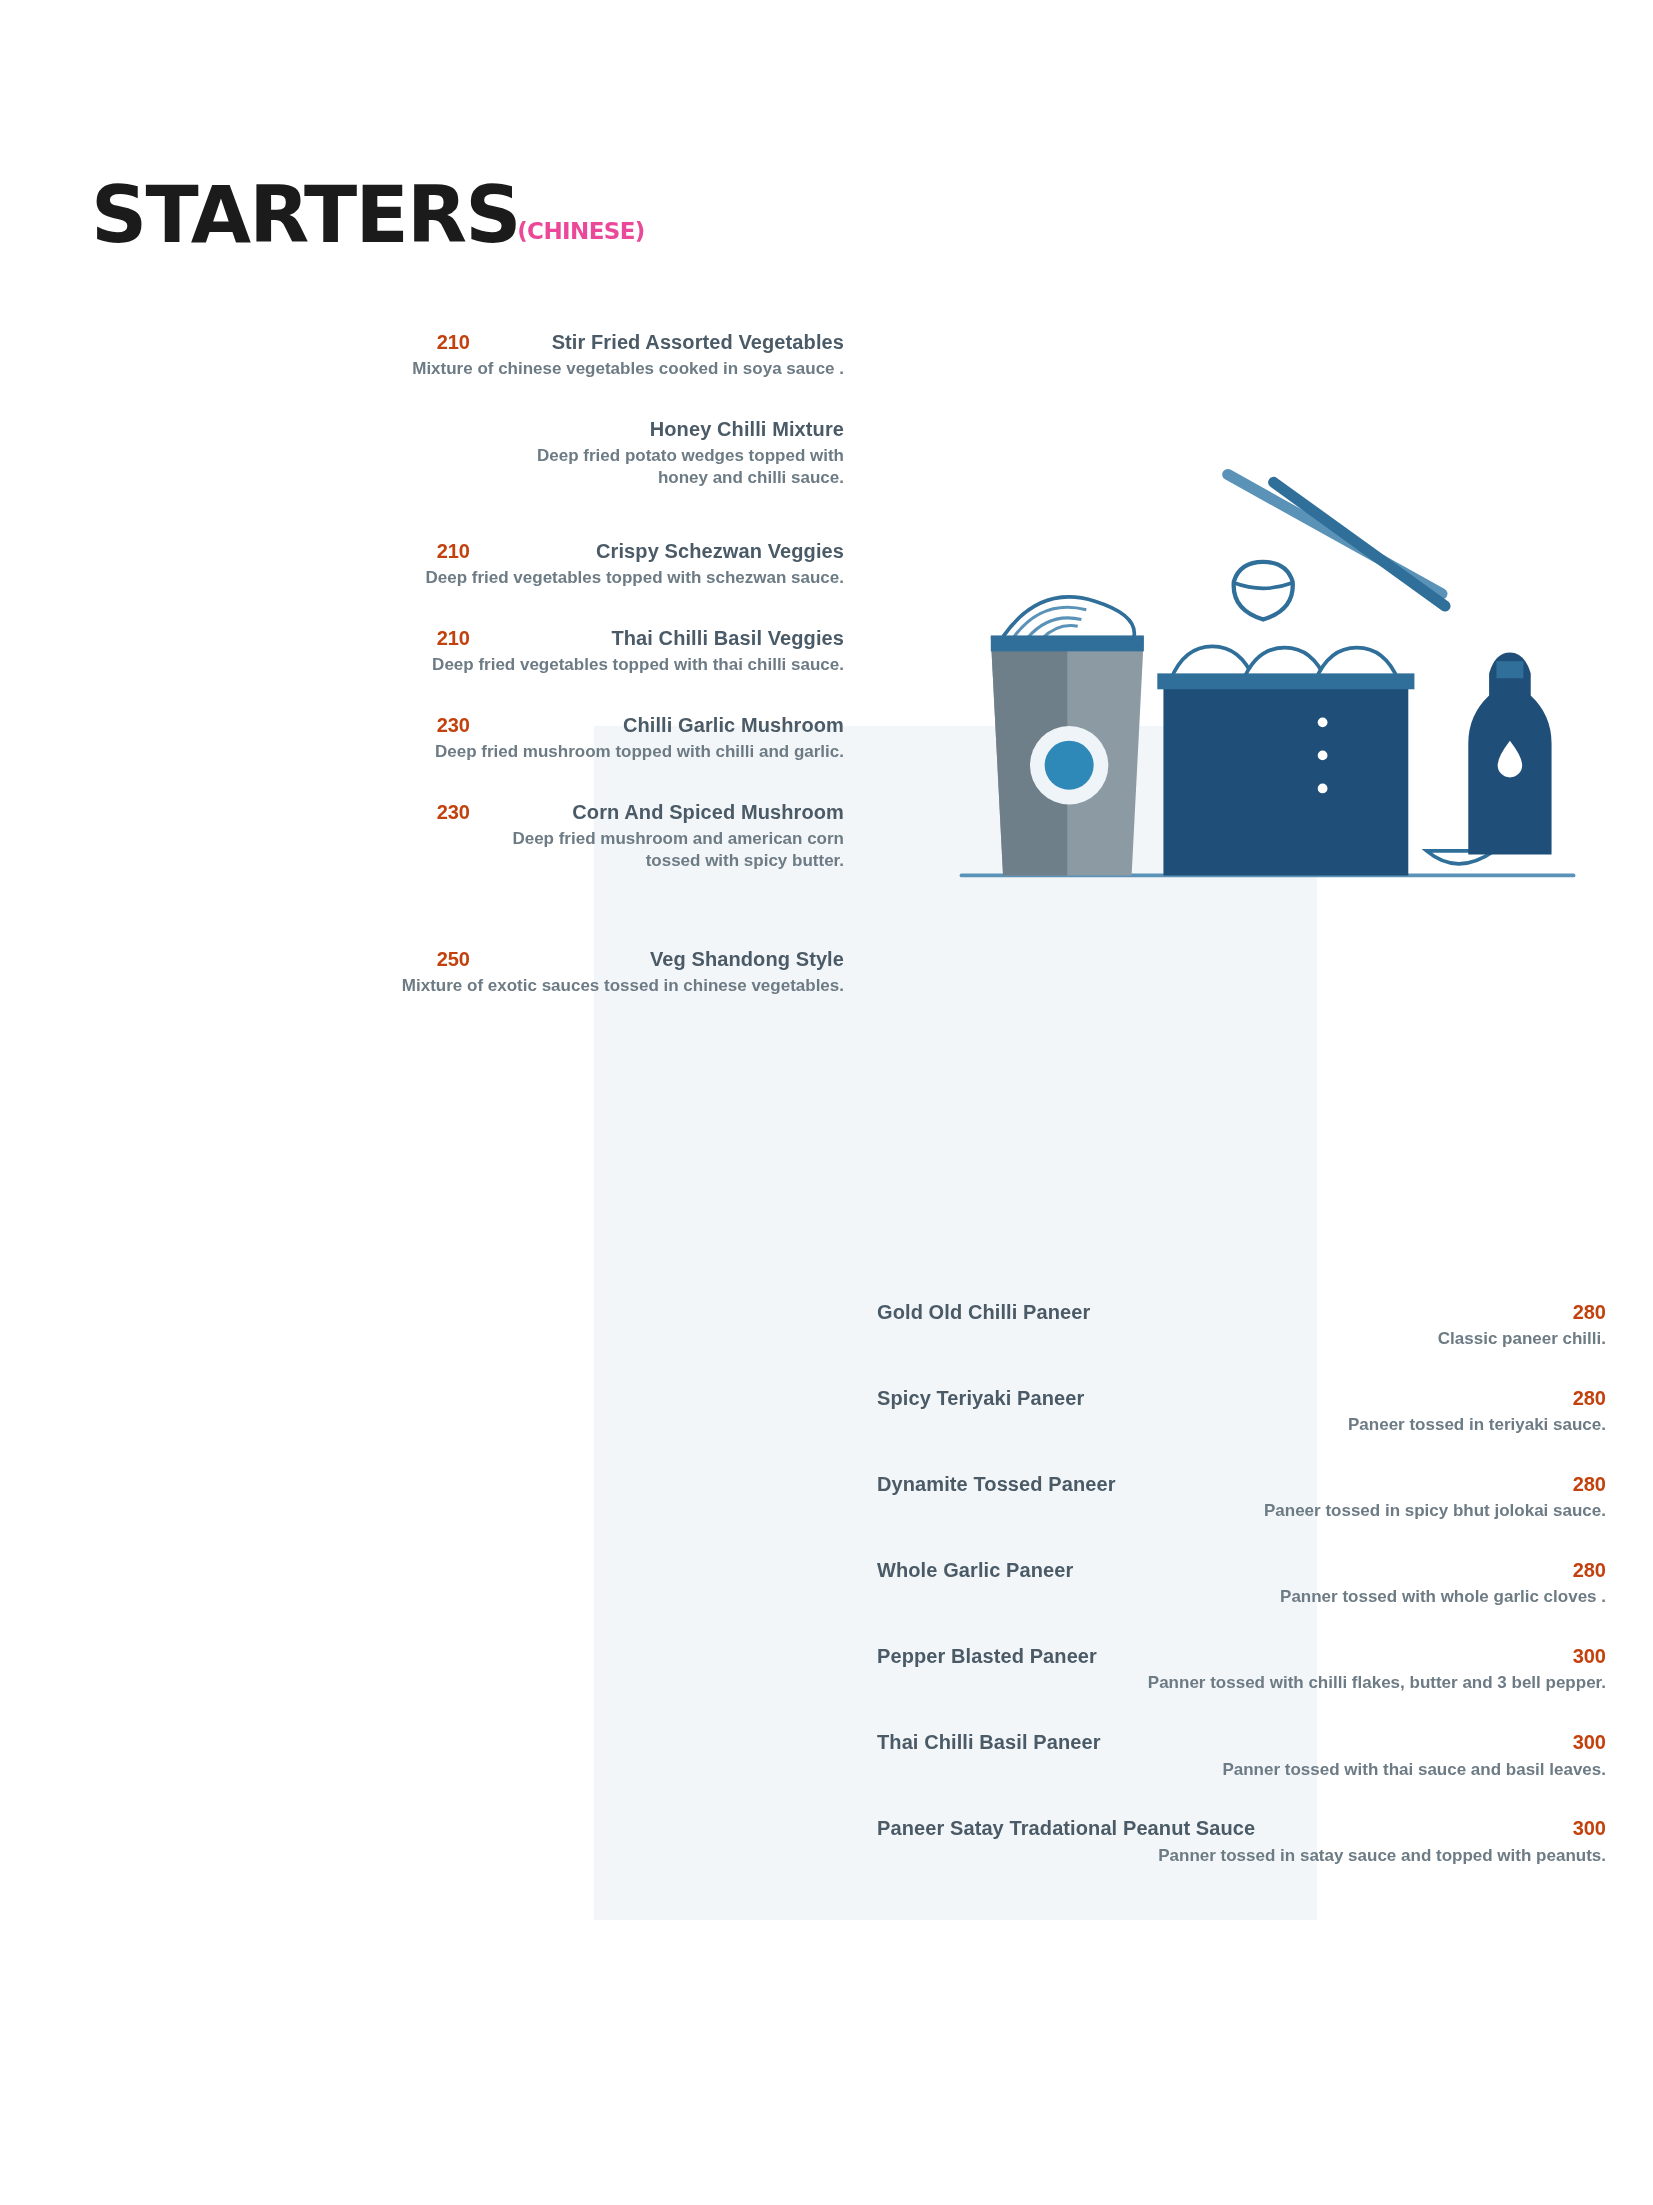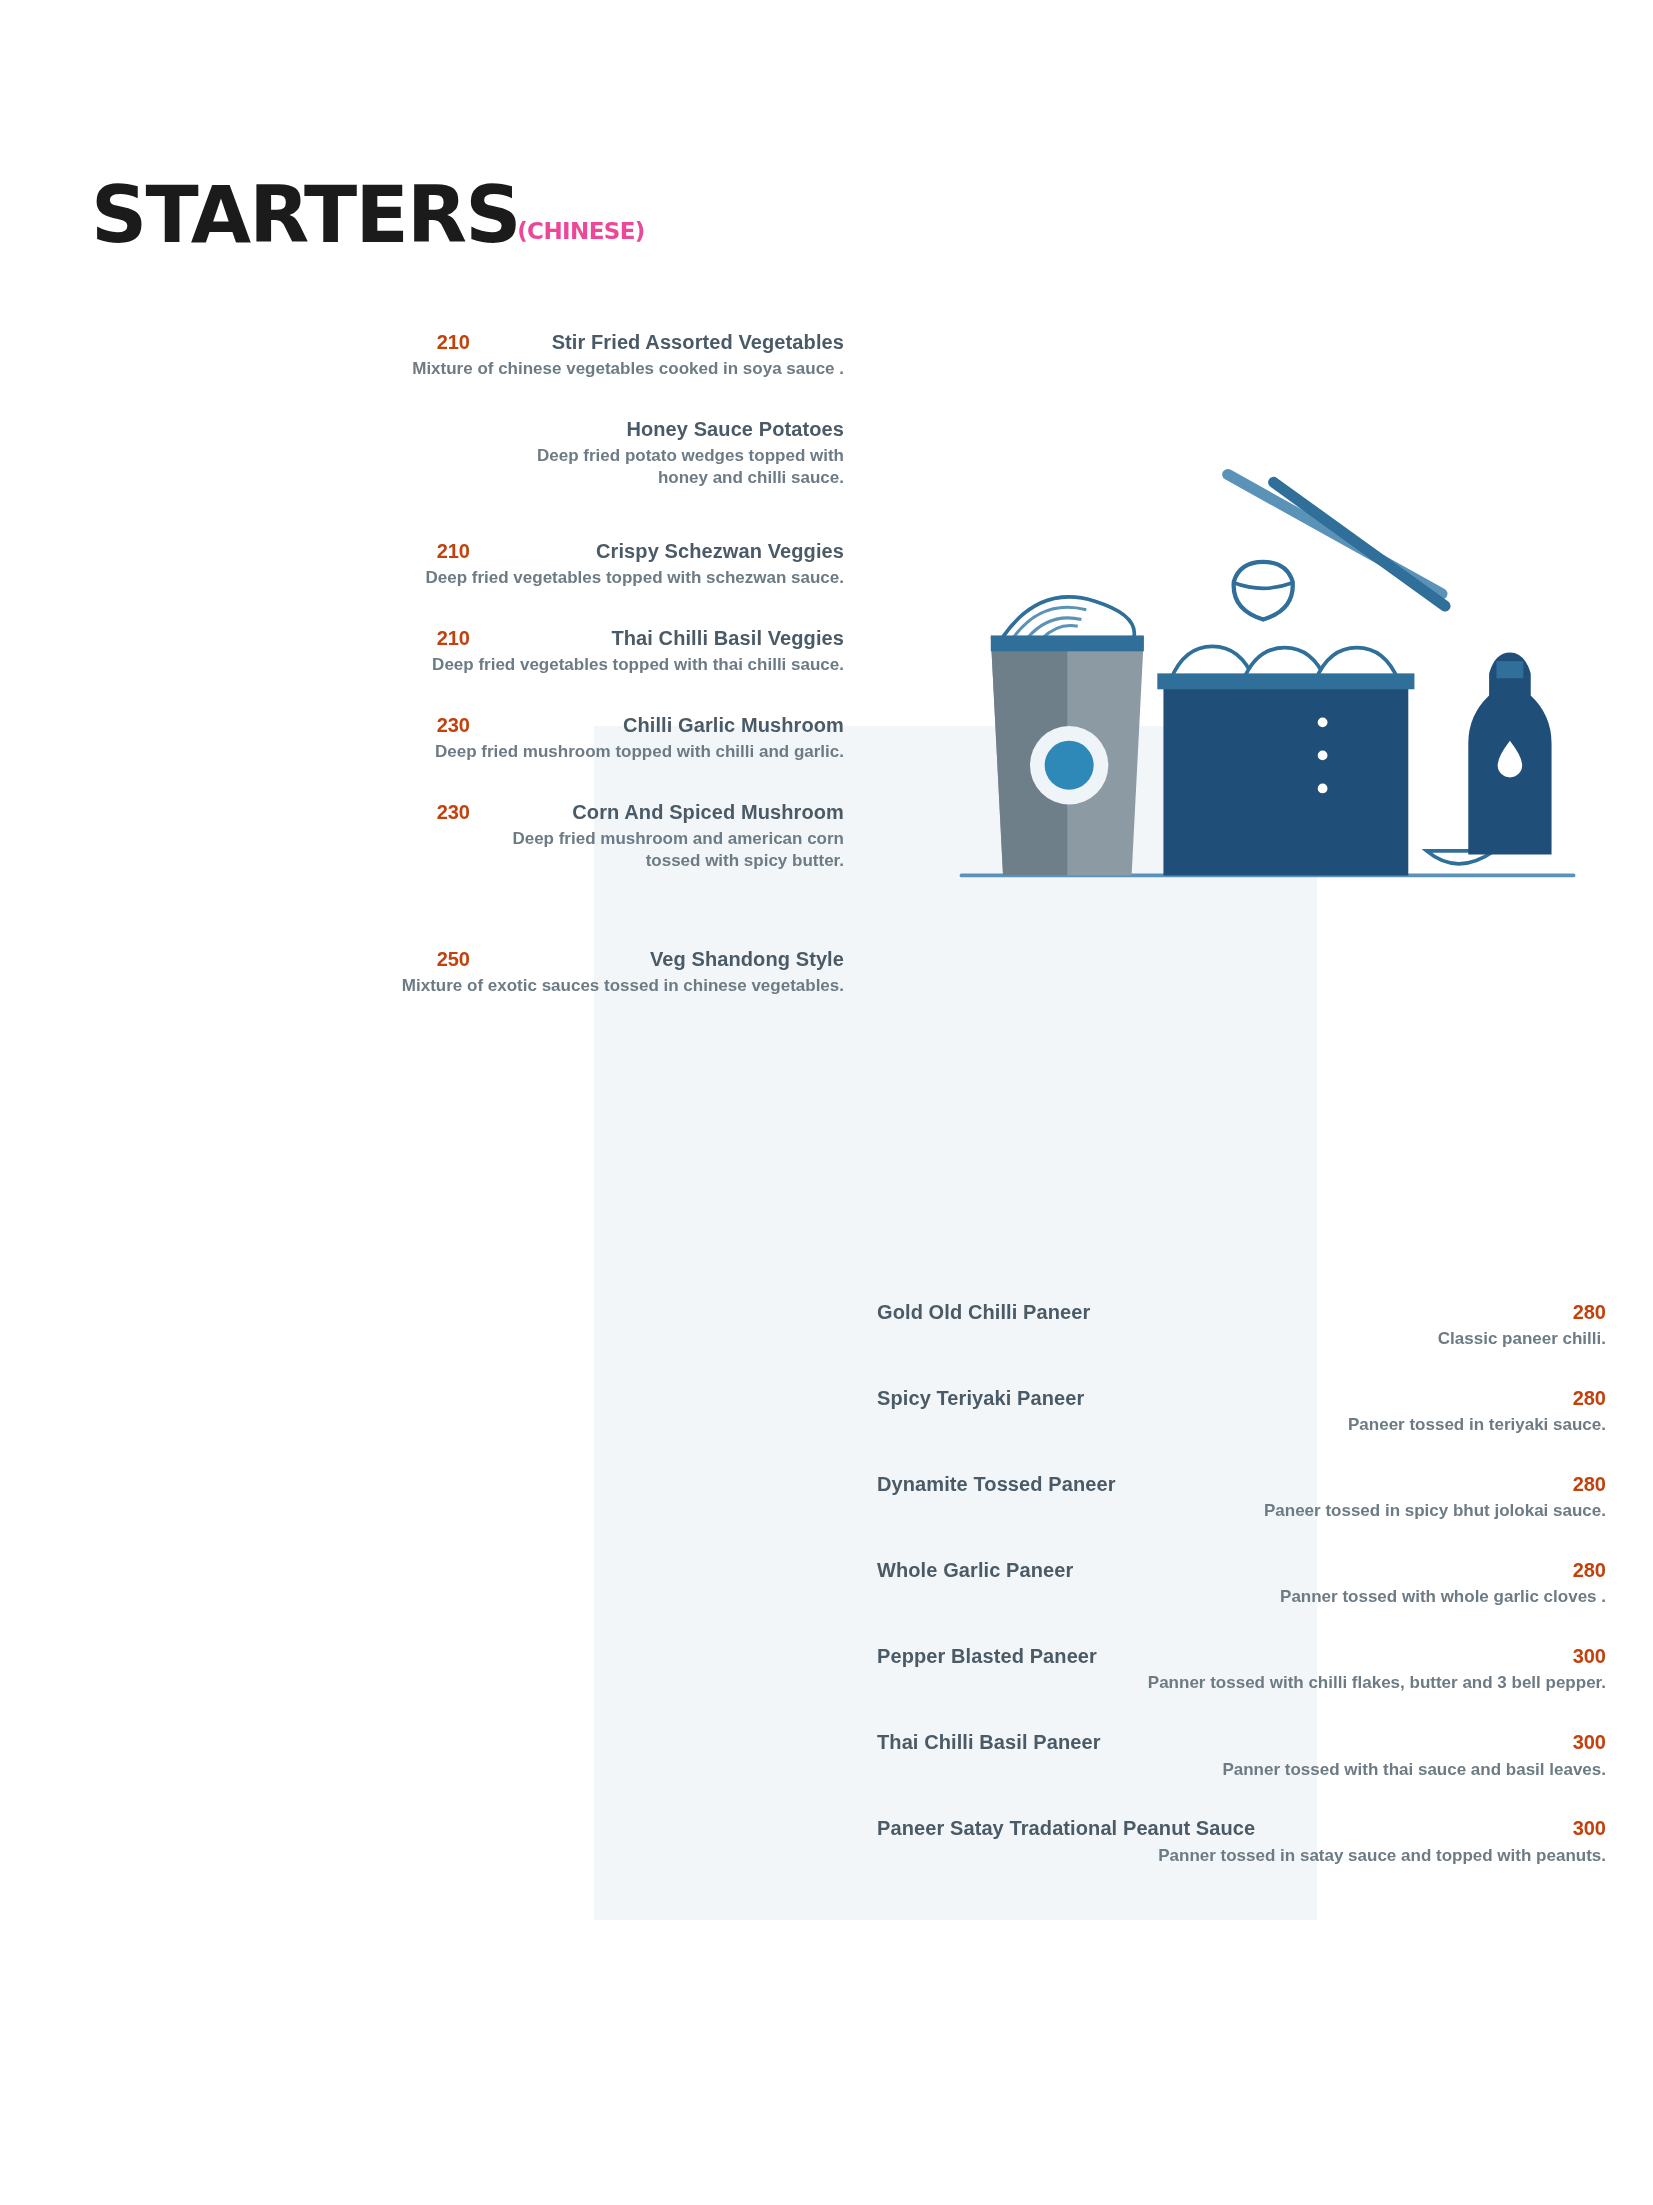--- a/index.html
+++ b/index.html
@@ -144,21 +144,21 @@
     <div class="item">
       <div class="row">
         <span class="item-name">Stir Fried Assorted Vegetables</span>
         <span class="item-price">210</span>
       </div>
       <div class="item-desc">Mixture of chinese vegetables cooked in soya sauce .</div>
     </div>
 
     <div class="item tall" style="margin-bottom:51px;">
       <div class="row">
-        <span class="item-name">Honey Sauce Potatoes</span>
+        <span class="item-name">Honey Chilli Mixture</span>
         <span class="item-price"></span>
       </div>
       <div class="item-desc">Deep fried potato wedges topped with
 honey and chilli sauce.</div>
     </div>
 
     <div class="item">
       <div class="row">
         <span class="item-name">Crispy Schezwan Veggies</span>
         <span class="item-price">210</span>

